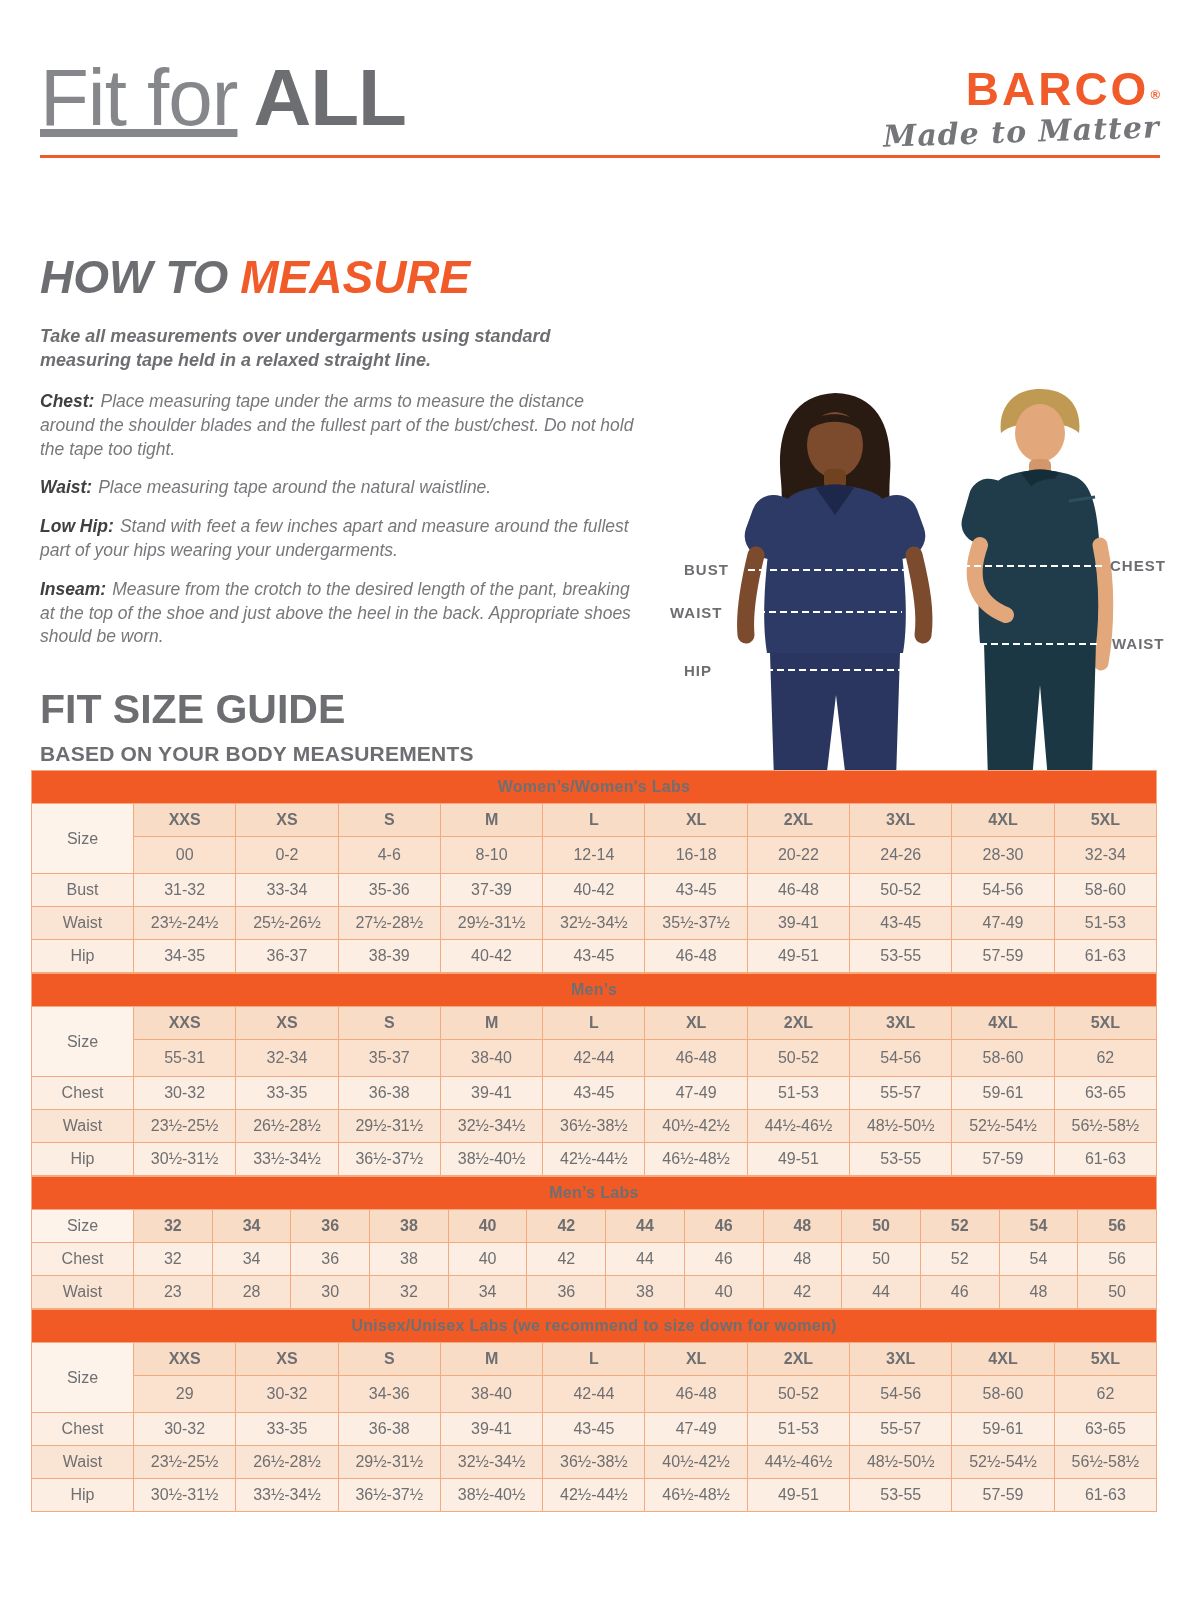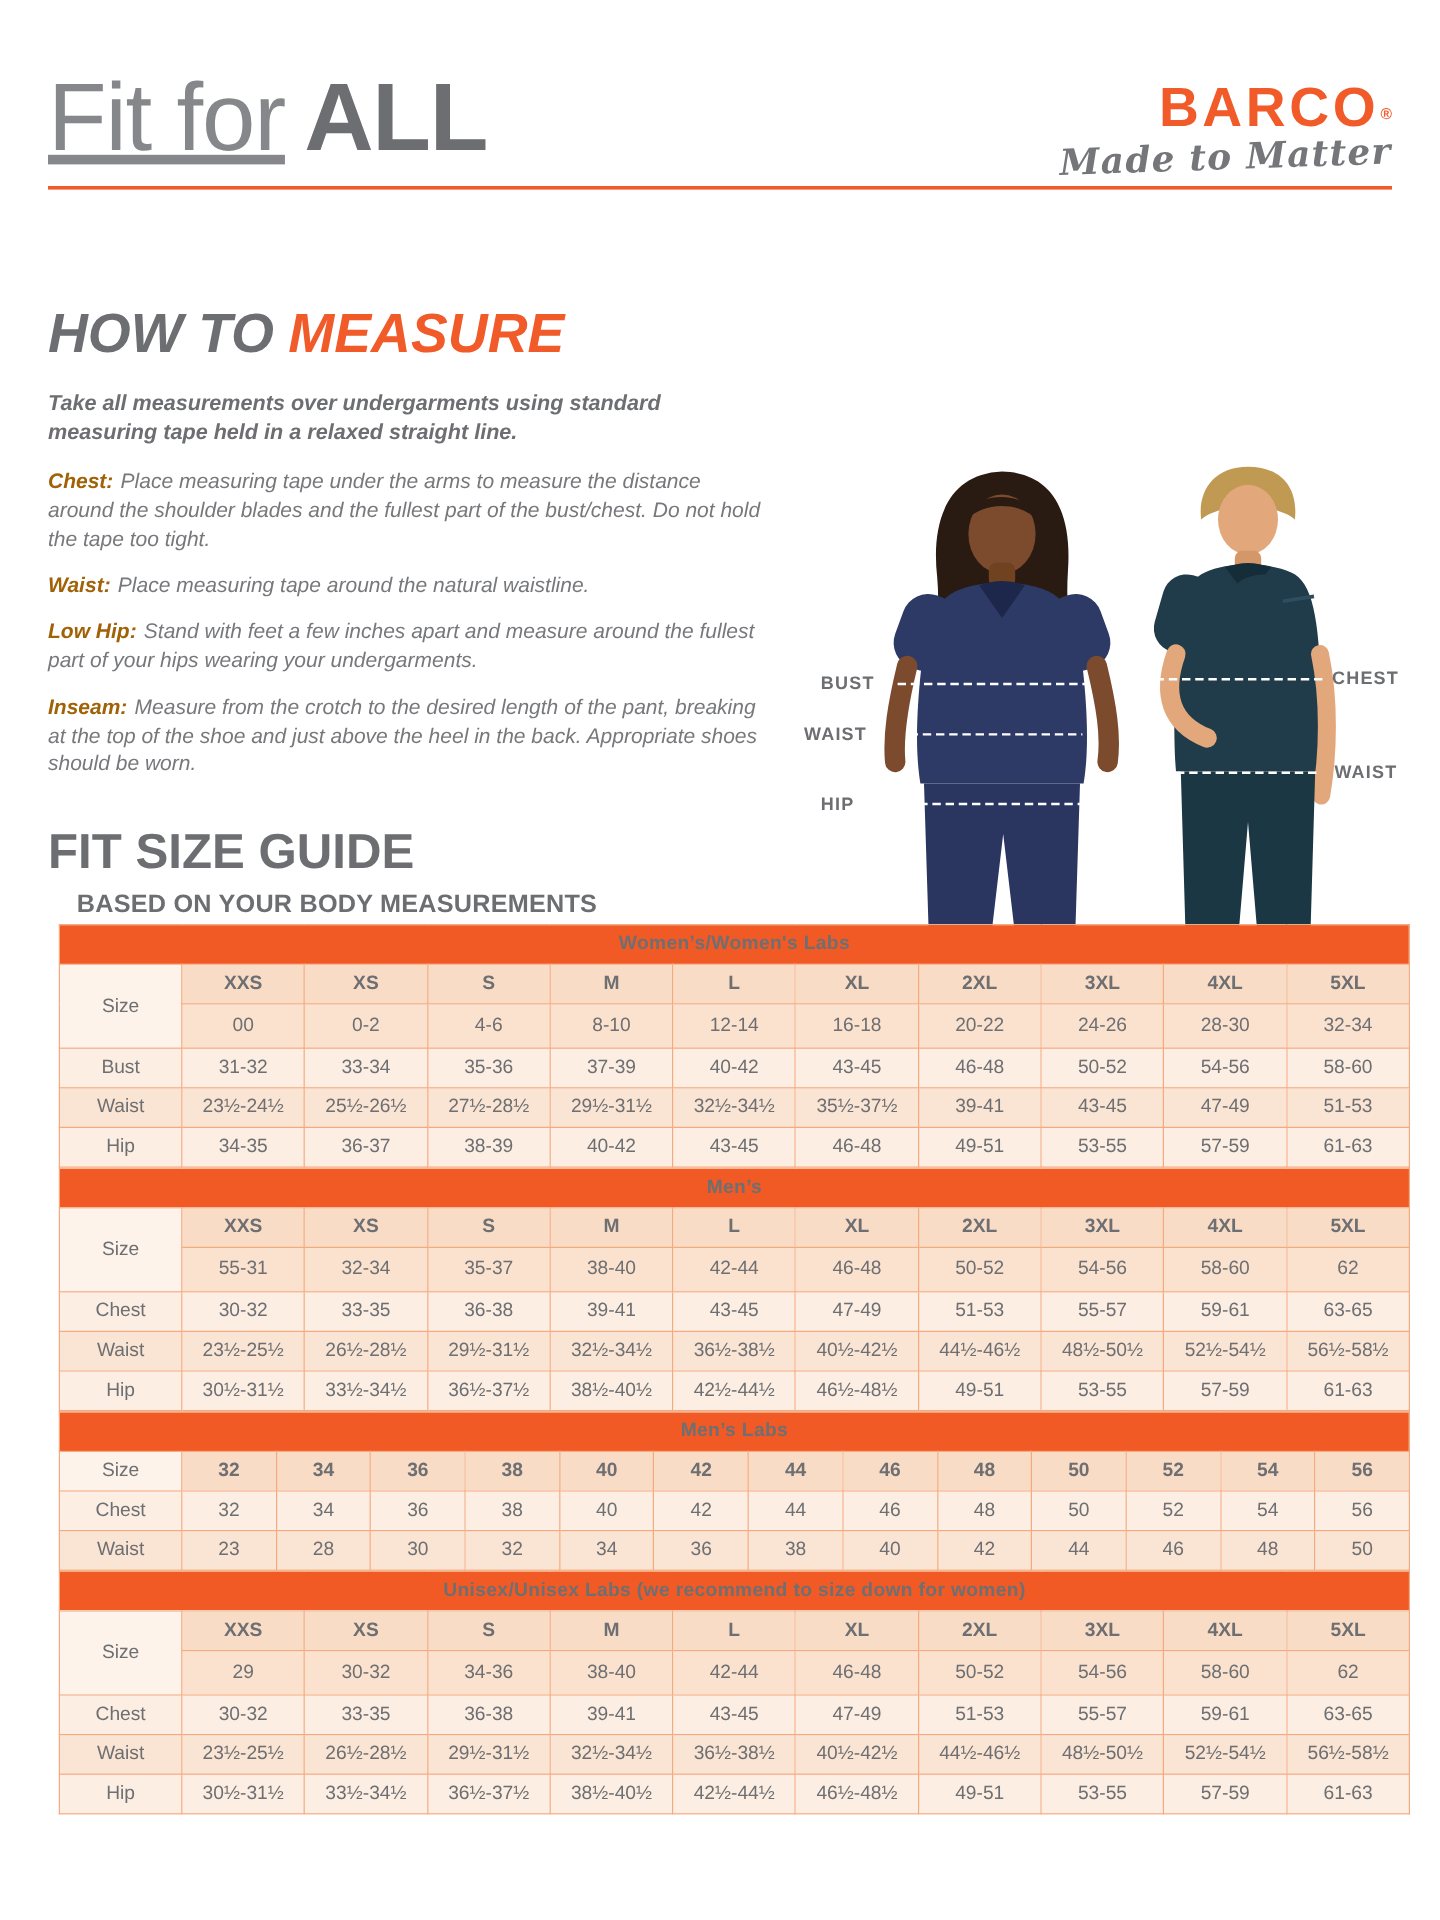--- a/index.html
+++ b/index.html
@@ -20,39 +20,39 @@
   .tagline { font-family:"DejaVu Serif", serif; font-style:italic; font-weight:700;
              font-size:30px; color:#75767a; margin-top:2px; transform:rotate(-2deg); letter-spacing:1px; }
   .header-rule { position:absolute; left:40px; top:155px; width:1120px; height:3px; background:#f15a29; }
 
   
   .howto { position:absolute; left:40px; top:250px; width:598px;font-style:italic; }
   .howto h2 { font-size:46px; font-weight:800; color:#6d6e71; letter-spacing:0; margin-bottom:20px; }
   .howto h2 .orange { color:#f15a29; margin-left:12px; }
   .howto-intro { font-size:18px; font-weight:700; line-height:1.36; color:#6d6e71; margin-bottom:17px; }
   .howto-item { font-size:17.5px; line-height:1.36; color:#77787b; margin-bottom:15px; }
-  .howto-item .ilabel { color:#a16207; font-weight:700; margin-right:6px; }
+  .howto-item .ilabel { color:#404040; font-weight:700; margin-right:6px; }
 
   
   .models-area { position:absolute; left:640px; top:383px; width:560px; height:397px; }
   .models-area svg { position:absolute; left:0; top:0; }
   .fig-label { position:absolute; font-size:15px; font-weight:700; color:#6d6e71; letter-spacing:1px; }
   .lbl-bust  { left:44px;  top:178px; }
   .lbl-waist-l { left:30px; top:221px; }
   .lbl-hip   { left:44px;  top:279px; }
   .lbl-chest { left:470px; top:174px; }
   .lbl-waist-r { left:472px; top:252px; }
 
   
   .guide-head { position:absolute; left:40px; top:686px; }
   .guide-head h2 { font-size:41px; font-weight:800; color:#6d6e71; }
-  .guide-sub { font-size:21px; font-weight:800; color:#6d6e71; margin-top:9px; letter-spacing:0.2px;margin-left:24px; }
+  .guide-sub { font-size:21px; font-weight:800; color:#6d6e71; margin-top:9px; letter-spacing:0.2px; }
 
   
-  .tables-wrap { position:absolute; left:49px; top:770px; width:1116px; }
+  .tables-wrap { position:absolute; left:31px; top:770px; width:1116px; }
   table.size-table { width:1125px; border-collapse:collapse; table-layout:fixed; }
   table.size-table td {
     border:1px solid #f5a97e; text-align:center; font-size:16px; color:#6e6f72;
     padding:7px 2px; overflow:hidden; white-space:nowrap;
   }
   td.banner {
     background:#f15a24; color:#ffffff; font-weight:700; font-size:21px;
     text-align:left; padding:5px 4px 6px 12px; letter-spacing:0.3px;
     border-color:#f15a24;
   }

